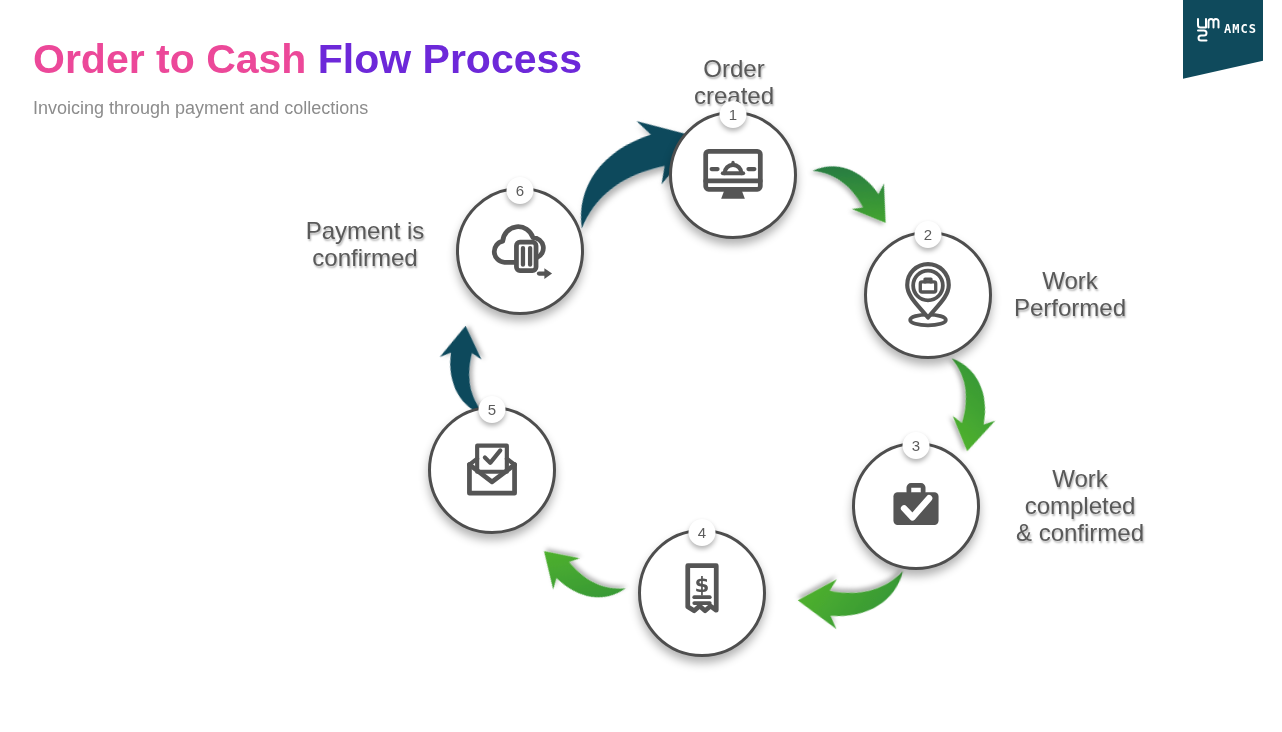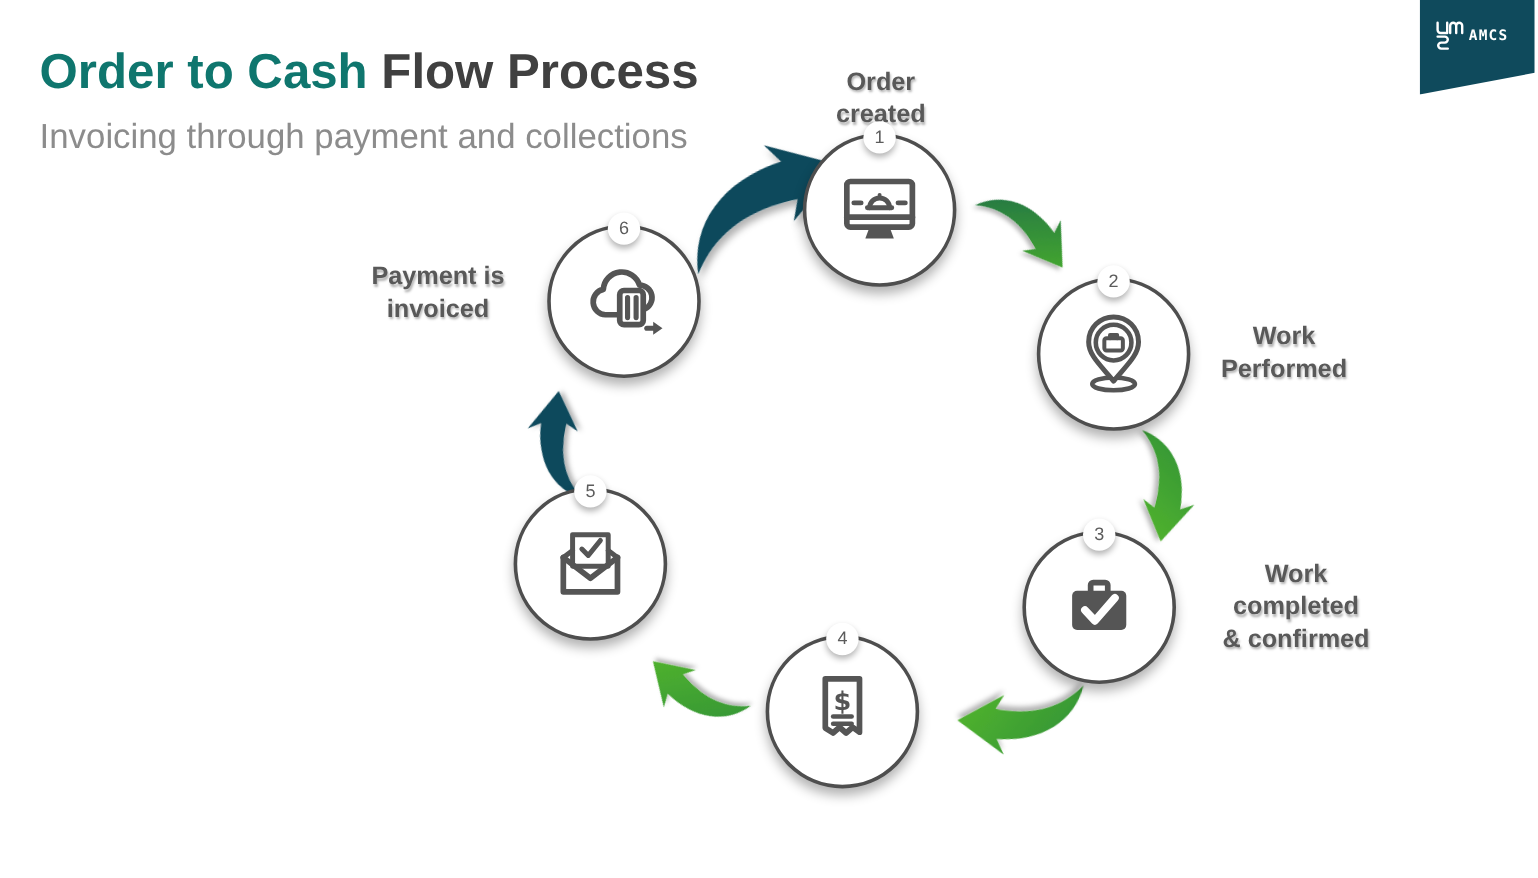--- a/index.html
+++ b/index.html
@@ -4,27 +4,27 @@
 <style>
   * { margin:0; padding:0; box-sizing:border-box; }
   html,body { background:#e8e8e8; }
   .slide {
     position:relative; width:1282px; height:732px; margin:0 auto;
     background:#ffffff; overflow:hidden;
     font-family:"Liberation Sans", sans-serif;
   }
   
   .title { position:absolute; left:33px; top:36px; font-size:41px; font-weight:700; letter-spacing:0; }
-  .title .accent { color:#0f766e; }
-  .title .rest   { color:#404040; }
-  .subtitle { position:absolute; left:33px; top:98px; font-size:29px; color:#8C8C8C; font-weight:400; }
+  .title .accent { color:#ec4899; }
+  .title .rest   { color:#6d28d9; }
+  .subtitle { position:absolute; left:33px; top:98px; font-size:18px; color:#8C8C8C; font-weight:400; }
 
   
   .logo-banner {
-    position:absolute; left:1183px; top:0; width:96px; height:82px;
+    position:absolute; left:1183px; top:0; width:80px; height:82px;
     background:#0F4A5C;
     clip-path:polygon(0 0, 100% 0, 100% 74%, 0 96%);
   }
   .logo-inner { position:absolute; left:12px; top:16px; display:flex; align-items:center; }
   .logo-mark { width:26px; height:26px; }
   .logo-text { color:#ffffff; font-family:"DejaVu Sans Mono", monospace; font-weight:700; font-size:12px; letter-spacing:1px; margin-left:3px; }
 
   
   .arrows { position:absolute; left:0; top:0; pointer-events:none; }
 
@@ -40,21 +40,21 @@
     width:27px; height:27px; border-radius:50%; background:#ffffff;
     box-shadow:0 3px 5px rgba(0,0,0,0.30);
     display:flex; align-items:center; justify-content:center;
     font-size:15px; color:#5C5C5C; z-index:3;
   }
   .node svg.icon { width:76px; height:76px; }
 
   
   .step-label {
     position:absolute; text-align:center; white-space:pre-line;
-    font-size:21px; line-height:27px; color:#595959; font-weight:700;
+    font-size:24px; line-height:27px; color:#595959; font-weight:400;
     text-shadow:1px 2px 2px rgba(0,0,0,0.30);
   }
   .lbl-1 { left:614px; top:55px;  width:240px; }
   .lbl-2 { left:975px; top:267px; width:190px; }
   .lbl-3 { left:985px; top:465px; width:190px; }
   .lbl-4 { left:583px; top:656px; width:240px; }
   .lbl-5 { left:274px; top:426px; width:180px; }
   .lbl-6 { left:275px; top:217px; width:180px; }
 
   .node-1 { left:669px; top:111px; }
@@ -173,15 +173,15 @@
     <svg class="icon" viewBox="0 0 64 64" fill="none" stroke="#555555" stroke-width="4" stroke-linecap="round" stroke-linejoin="round">
       <path d="M29 41.5 H19 a9 9 0 0 1 -1.5 -17.8 a13 13 0 0 1 25.4 -3 a8.8 8.8 0 0 1 3.4 16.9"></path>
       <rect x="29" y="24.5" width="16.5" height="24" rx="3" fill="#ffffff"></rect>
       <line x1="34.5" y1="29.5" x2="34.5" y2="43.5" stroke-width="3.6"></line>
       <line x1="40.5" y1="29.5" x2="40.5" y2="43.5" stroke-width="3.6"></line>
       <path d="M48 51 h6" stroke-width="3.6"></path>
       <path d="M52.5 46.5 L59 51 L52.5 55.5 Z" fill="#555555" stroke="none"></path>
     </svg>
   </div>
   <div class="step-label lbl-6">Payment is
-invoiced</div>
+confirmed</div>
 
 </div>
 
 </body></html>

